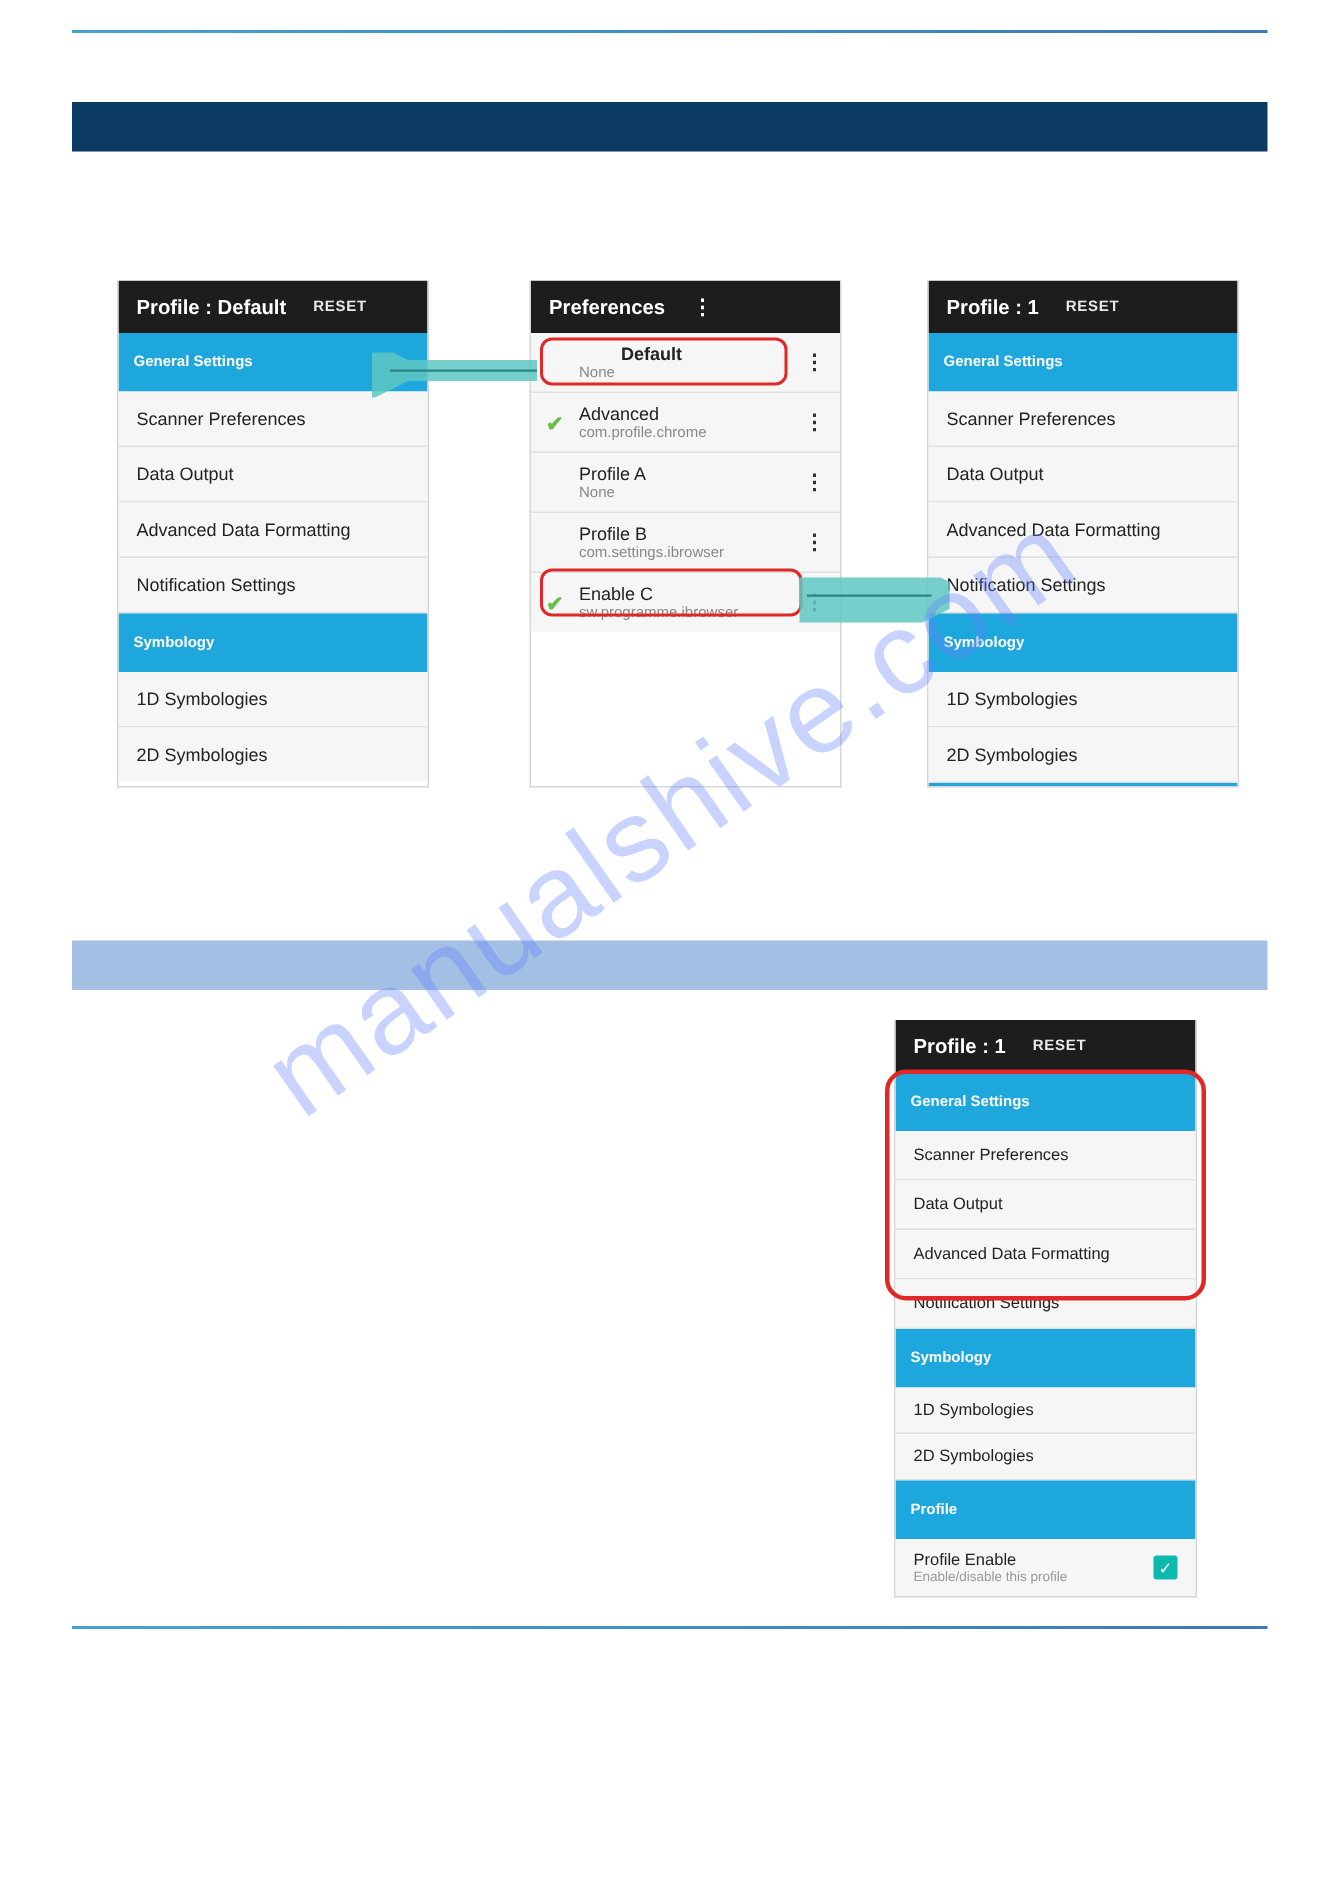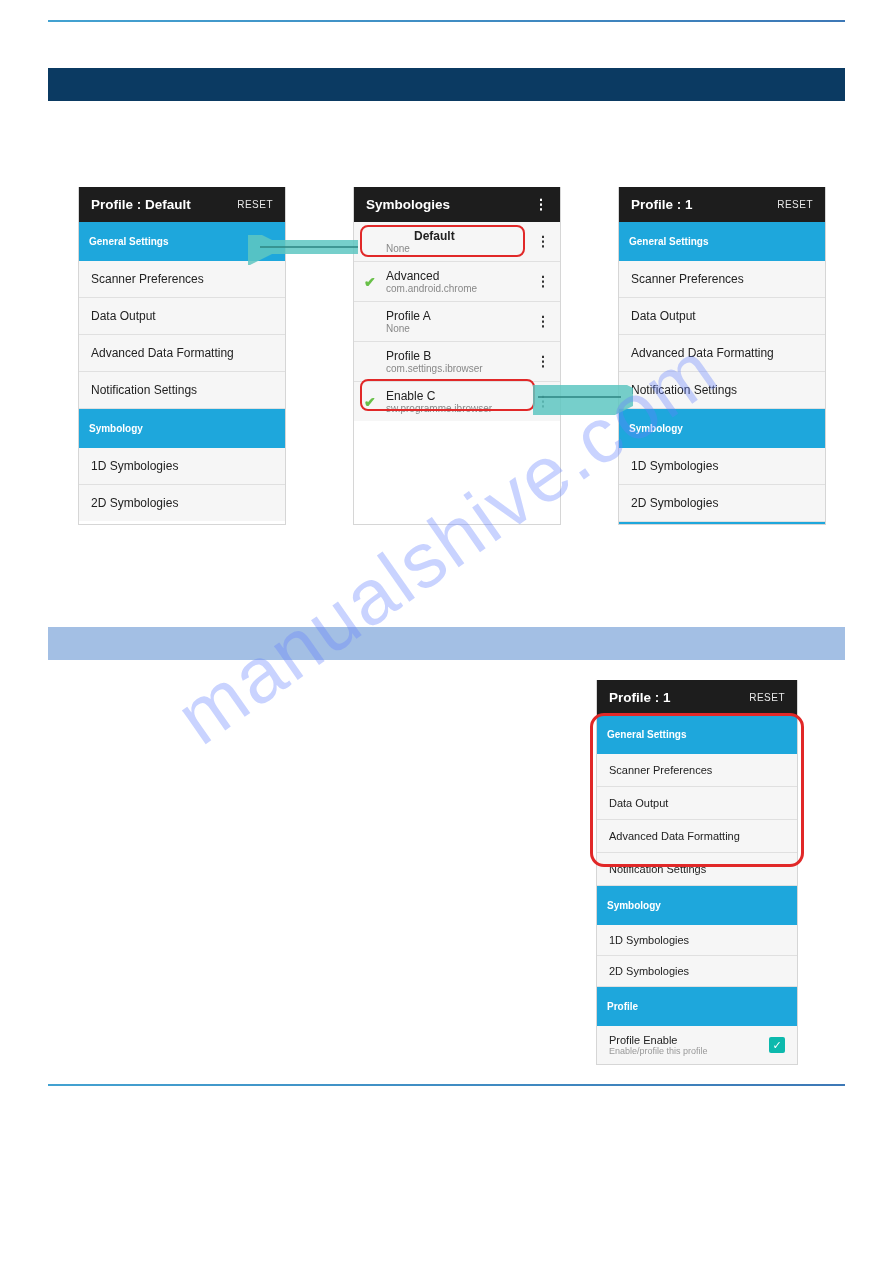--- a/index.html
+++ b/index.html
@@ -42,28 +42,28 @@
     background: #fff;
     border: 1px solid #d6d6d6;
     border-top: none;
     overflow: hidden;
   }
   .panel-header {
     background: #1d1d1d;
     color: #fff;
     padding: 10px 12px;
     display: flex;
-    justify-content: space-between;
     align-items: center;
     font-size: 13.5px;
     font-weight: bold;
+    gap: 18px;
   }
   .panel-header .reset {
     font-size: 10px;
-    font-weight: normal;
+    font-weight: bold;
     letter-spacing: 0.5px;
     color: #fff;
     opacity: 0.9;
   }
   .panel-header .three-dots {
     font-size: 14px;
     font-weight: bold;
     color: #fff;
     line-height: 0.6;
   }
@@ -187,39 +187,39 @@
     <div class="list-item">
         <span class="list-item-text">1D Symbologies</span>
       </div>
     <div class="list-item">
         <span class="list-item-text">2D Symbologies</span>
       </div>
   </div>
 
   <div class="mobile-panel" style="left:305px; top:0; height:338px;">
     <div class="panel-header">
-      <span>Symbologies</span>
+      <span>Preferences</span>
       <span class="three-dots">⋮</span>
     </div>
 
     <div class="list-item item-with-dots" style="padding:7px 10px;">
       <div class="check-wrap"></div>
       <div class="item-content">
         <div class="item-title bold">Default</div>
         <div class="item-sub">None</div>
       </div>
       <span class="vdots">⋮</span>
     </div>
     <div class="list-item item-with-dots" style="padding:7px 10px;">
       <div class="check-wrap">
           <span class="check-icon">✔</span>
         </div>
       <div class="item-content">
         <div class="item-title">Advanced</div>
-        <div class="item-sub">com.android.chrome</div>
+        <div class="item-sub">com.profile.chrome</div>
       </div>
       <span class="vdots">⋮</span>
     </div>
     <div class="list-item item-with-dots" style="padding:7px 10px;">
       <div class="check-wrap"></div>
       <div class="item-content">
         <div class="item-title">Profile A</div>
         <div class="item-sub">None</div>
       </div>
       <span class="vdots">⋮</span>
@@ -325,21 +325,21 @@
     <div class="list-item" style="padding:9px 12px;">
         <span class="list-item-text" style="font-size:11px;">1D Symbologies</span>
       </div>
     <div class="list-item" style="padding:9px 12px;">
         <span class="list-item-text" style="font-size:11px;">2D Symbologies</span>
       </div>
     <div class="section-header">Profile</div>
     <div class="list-item" style="padding:8px 12px;">
       <div style="flex:1;">
         <div style="font-size:11px; color:#222;">Profile Enable</div>
-        <div style="font-size:9px; color:#999;">Enable/profile this profile</div>
+        <div style="font-size:9px; color:#999;">Enable/disable this profile</div>
       </div>
       <span class="check-sq">✓</span>
     </div>
   </div>
 
   <div class="red-box" style="left:542px; top:33px; width:214px; height:154px; border-width:3px; border-radius:14px;"></div>
 </div>
 
 <div class="bottom-hr"></div>
 

